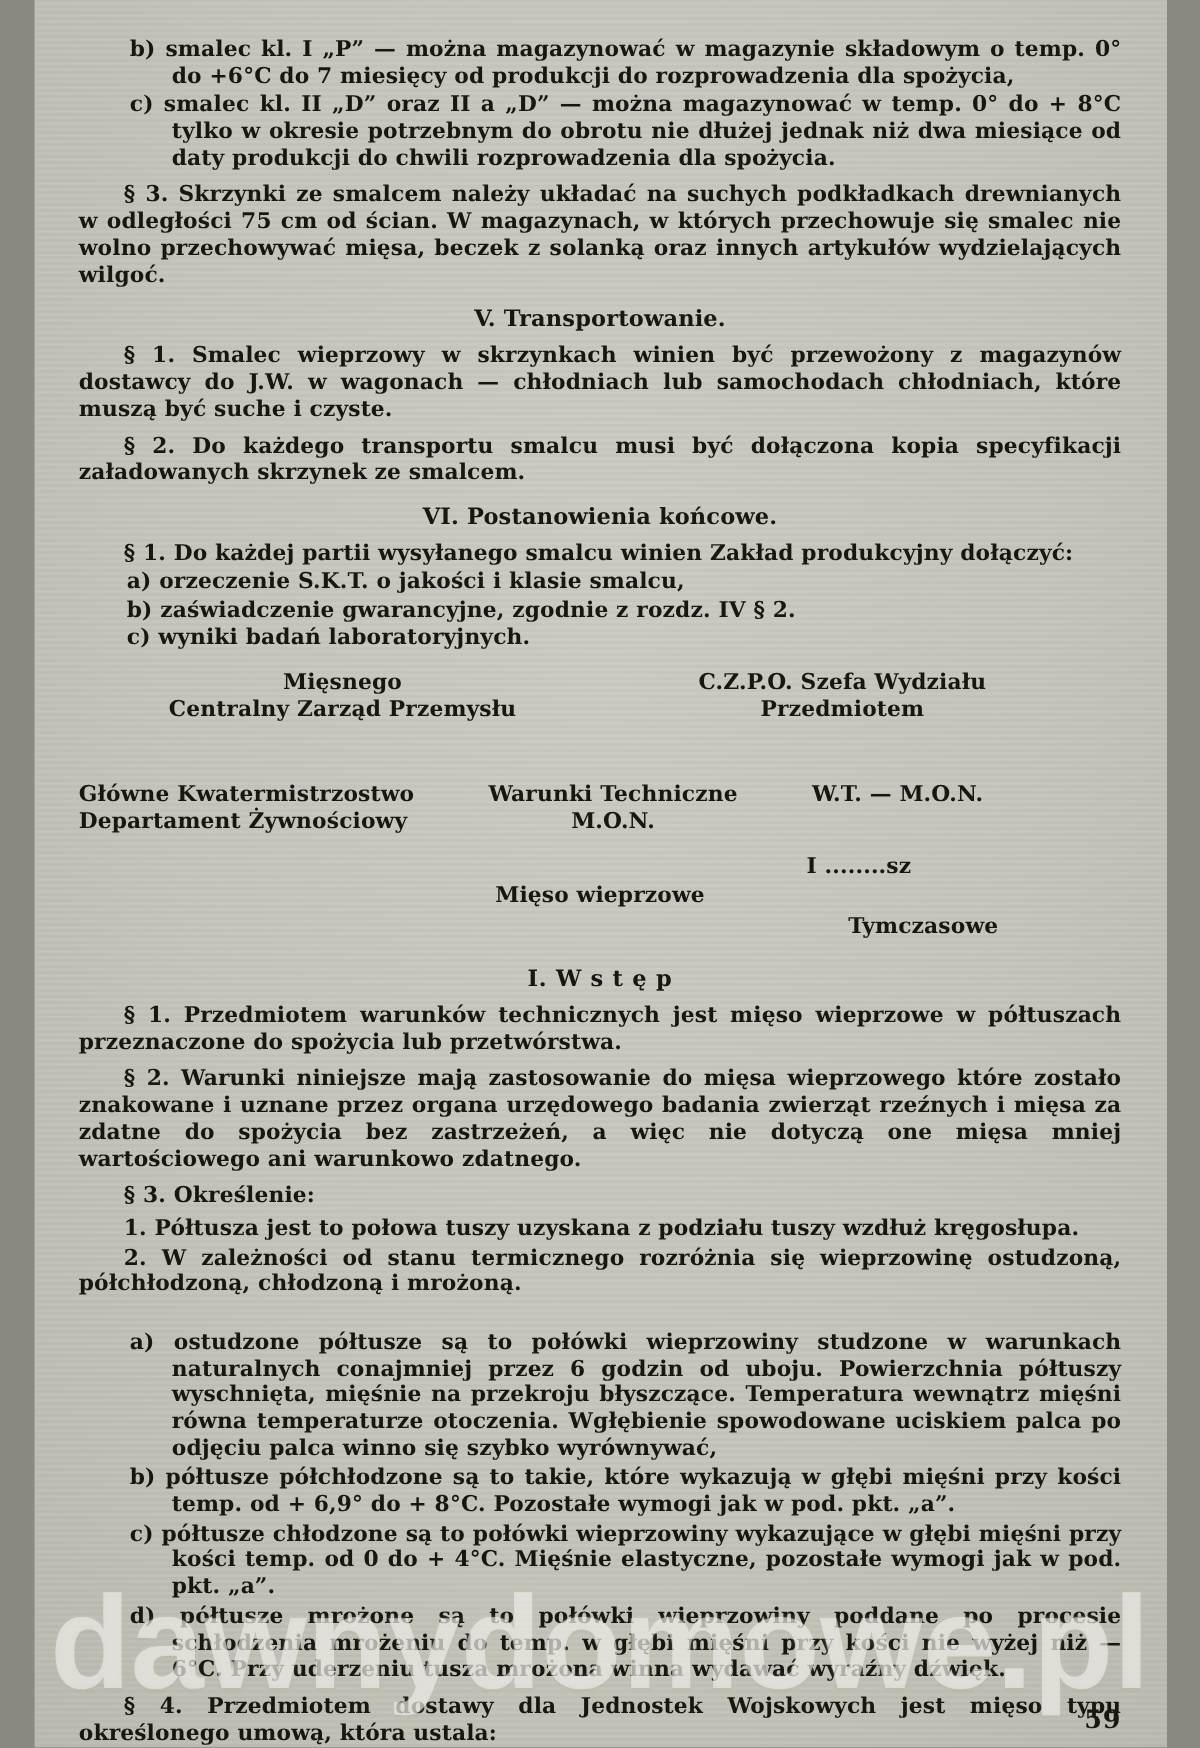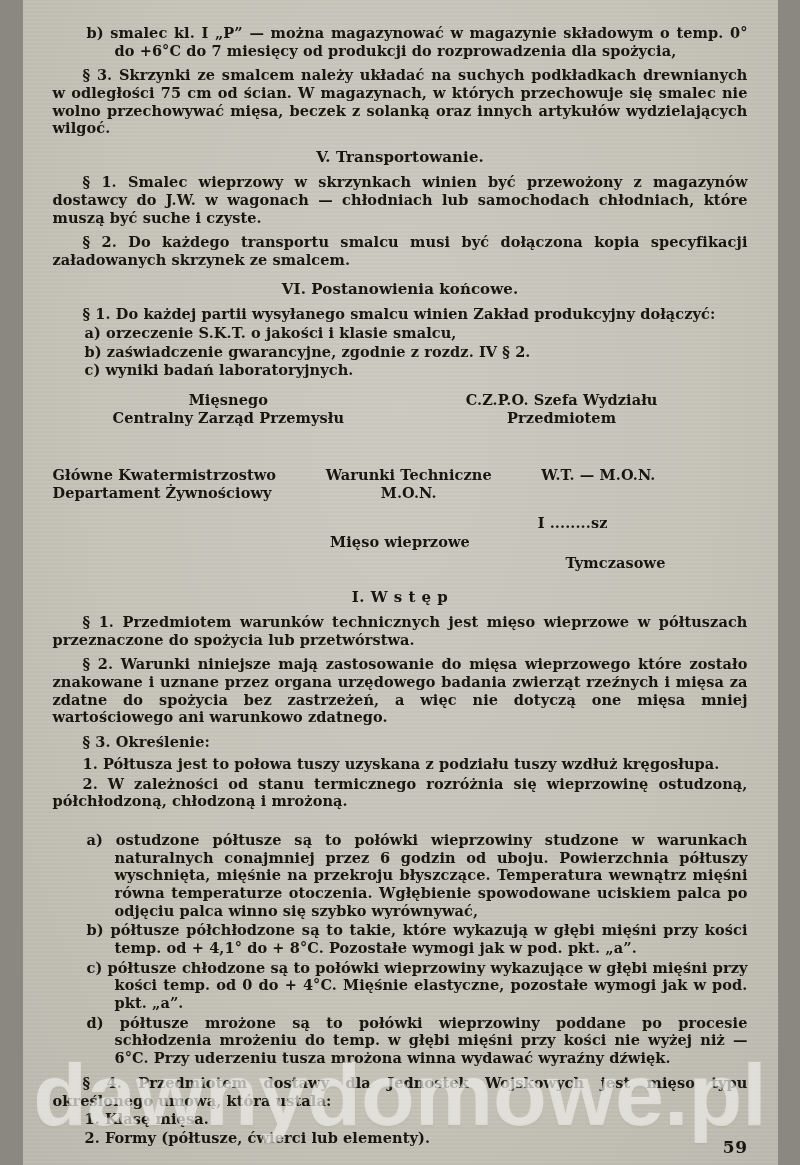--- a/index.html
+++ b/index.html
@@ -78,20 +78,21 @@
     text-align: right;
   }
 </style>
 </head>
 <body>
 
 <div class="page">
   <div class="content">
 
     <div class="hang">b) smalec kl. I „P” — można magazynować w magazynie składowym o temp. 0° do +6°C do 7 miesięcy od produkcji do rozprowadzenia dla spożycia,</div>
+    <div class="hang">c) smalec kl. II „D” oraz II a „D” — można magazynować w temp. 0° do + 8°C tylko w okresie potrzebnym do obrotu nie dłużej jednak niż dwa miesiące od daty produkcji do chwili rozprowadzenia dla spożycia.</div>
     <div class="par">§ 3. Skrzynki ze smalcem należy układać na suchych podkładkach drewnianych w odległości 75 cm od ścian. W magazynach, w których przechowuje się smalec nie wolno przechowywać mięsa, beczek z solanką oraz innych artykułów wydzielających wilgoć.</div>
 
     <div class="heading">V. Transportowanie.</div>
     <div class="par">§ 1. Smalec wieprzowy w skrzynkach winien być przewożony z magazynów dostawcy do J.W. w wagonach — chłodniach lub samochodach chłodniach, które muszą być suche i czyste.</div>
     <div class="par">§ 2. Do każdego transportu smalcu musi być dołączona kopia specyfikacji załadowanych skrzynek ze smalcem.</div>
 
     <div class="heading">VI. Postanowienia końcowe.</div>
     <div class="par">§ 1. Do każdej partii wysyłanego smalcu winien Zakład produkcyjny dołączyć:</div>
     <div class="subitem">a) orzeczenie S.K.T. o jakości i klasie smalcu,</div>
     <div class="subitem">b) zaświadczenie gwarancyjne, zgodnie z rozdz. IV § 2.</div>
@@ -124,21 +125,21 @@
     <div class="subject-line">Mięso wieprzowe</div>
     <div class="status-line">Tymczasowe</div>
 
     <div class="heading heading-intro">I. W s t ę p</div>
     <div class="par">§ 1. Przedmiotem warunków technicznych jest mięso wieprzowe w półtuszach przeznaczone do spożycia lub przetwórstwa.</div>
     <div class="par">§ 2. Warunki niniejsze mają zastosowanie do mięsa wieprzowego które zostało znakowane i uznane przez organa urzędowego badania zwierząt rzeźnych i mięsa za zdatne do spożycia bez zastrzeżeń, a więc nie dotyczą one mięsa mniej wartościowego ani warunkowo zdatnego.</div>
     <div class="par">§ 3. Określenie:</div>
     <div class="par" style="margin-top:4px;">1. Półtusza jest to połowa tuszy uzyskana z podziału tuszy wzdłuż kręgosłupa.</div>
     <div class="par" style="margin-top:2px;">2. W zależności od stanu termicznego rozróżnia się wieprzowinę ostudzoną, półchłodzoną, chłodzoną i mrożoną.</div>
     <div class="hang" style="margin-top:21px;">a) ostudzone półtusze są to połówki wieprzowiny studzone w warunkach naturalnych conajmniej przez 6 godzin od uboju. Powierzchnia półtuszy wyschnięta, mięśnie na przekroju błyszczące. Temperatura wewnątrz mięśni równa temperaturze otoczenia. Wgłębienie spowodowane uciskiem palca po odjęciu palca winno się szybko wyrównywać,</div>
-    <div class="hang">b) półtusze półchłodzone są to takie, które wykazują w głębi mięśni przy kości temp. od + 4,1° do + 8°C. Pozostałe wymogi jak w pod. pkt. „a”.</div>
+    <div class="hang">b) półtusze półchłodzone są to takie, które wykazują w głębi mięśni przy kości temp. od + 6,9° do + 8°C. Pozostałe wymogi jak w pod. pkt. „a”.</div>
     <div class="hang">c) półtusze chłodzone są to połówki wieprzowiny wykazujące w głębi mięśni przy kości temp. od 0 do + 4°C. Mięśnie elastyczne, pozostałe wymogi jak w pod. pkt. „a”.</div>
     <div class="hang">d) półtusze mrożone są to połówki wieprzowiny poddane po procesie schłodzenia mrożeniu do temp. w głębi mięśni przy kości nie wyżej niż — 6°C. Przy uderzeniu tusza mrożona winna wydawać wyraźny dźwięk.</div>
     <div class="par">§ 4. Przedmiotem dostawy dla Jednostek Wojskowych jest mięso typu określonego umową, która ustala:</div>
     <div class="subitem">1. Klasę mięsa.</div>
     <div class="subitem">2. Formy (półtusze, ćwierci lub elementy).</div>
 
   </div>
 
   <div class="watermark">dawnydomowe.pl</div>
   <div class="page-number">59</div>

